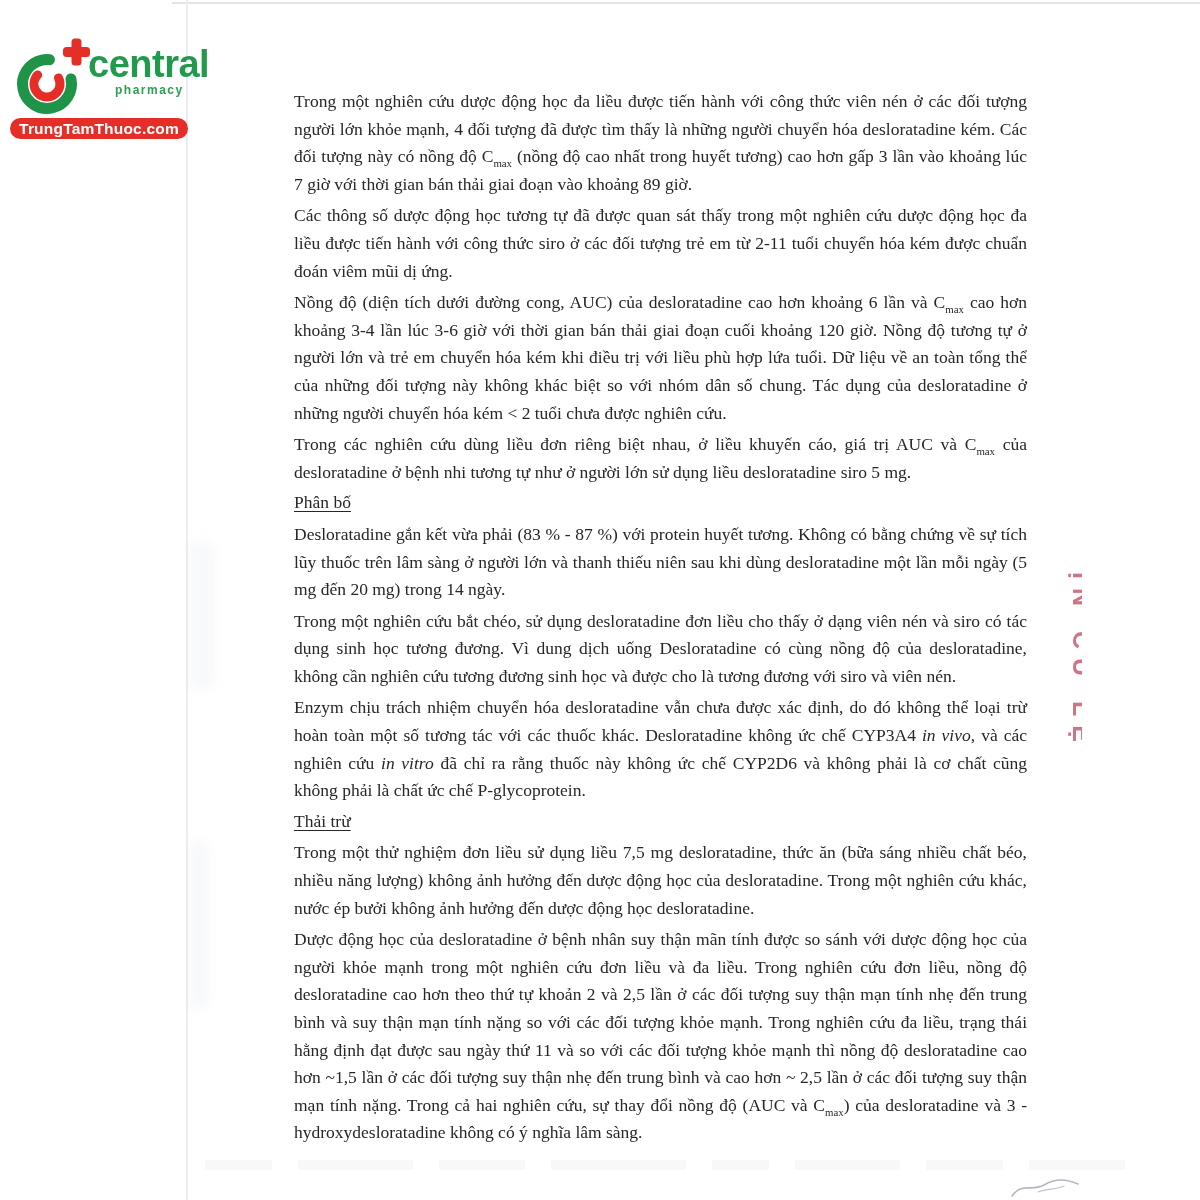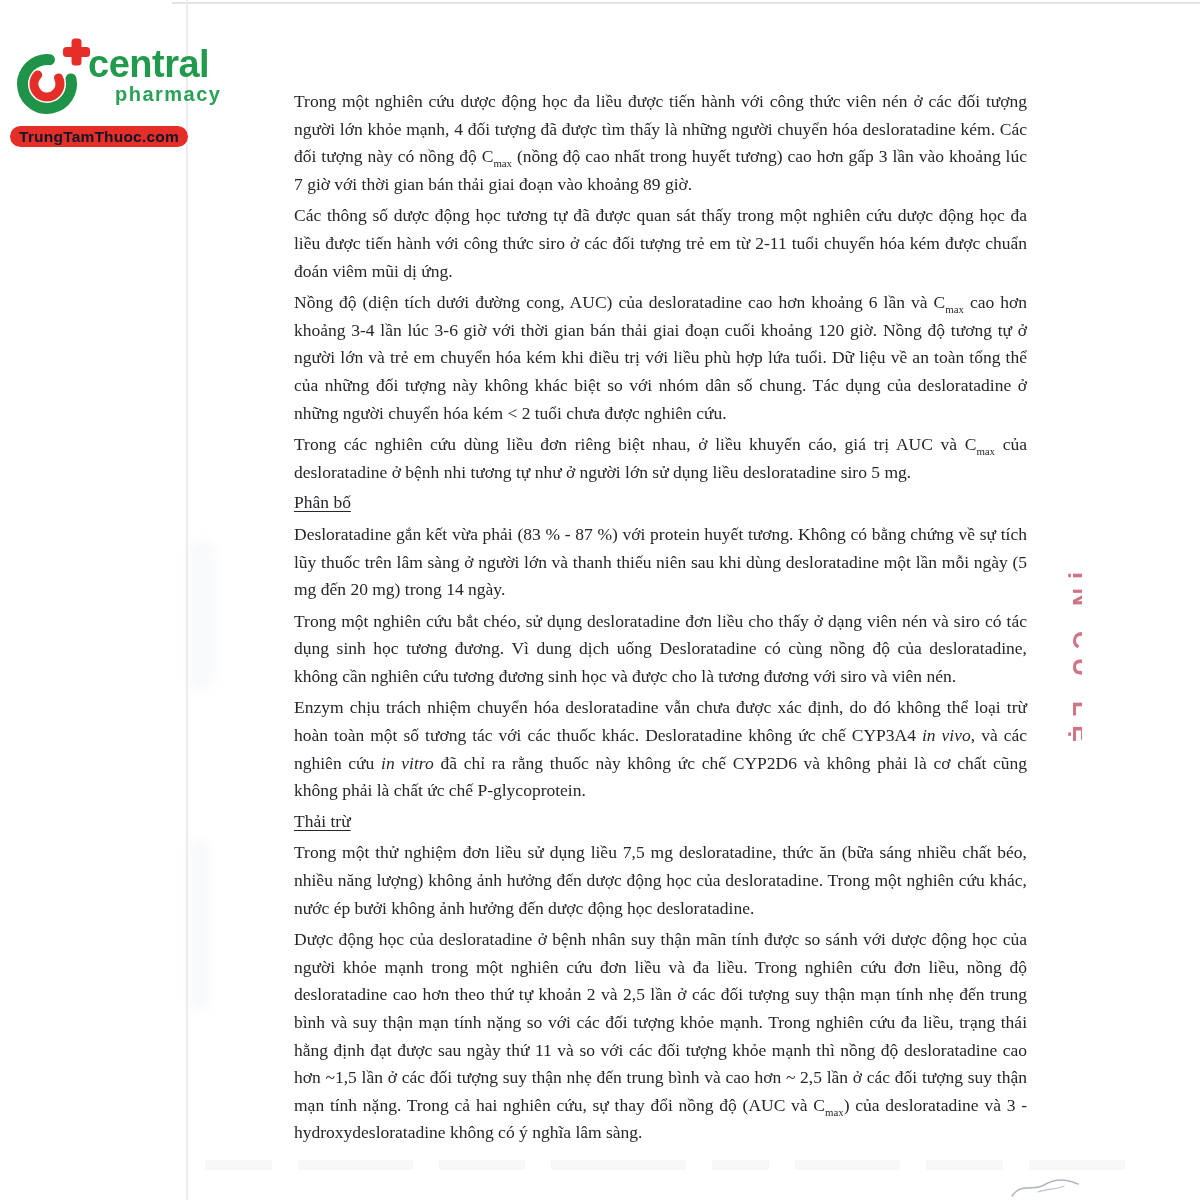--- a/index.html
+++ b/index.html
@@ -10,24 +10,24 @@
   }
   .scan{position:absolute;inset:0;background:#fff;}
   .topline{position:absolute;left:172px;top:2px;width:1028px;height:2px;background:#e4e4e6;}
   .leftline{position:absolute;left:186px;top:0;width:2px;height:1200px;background:#ededf1;}
 
   
   .logo{position:absolute;left:10px;top:30px;width:215px;height:112px;}
   .logo-cmark{position:absolute;left:4px;top:6px;}
   .logo-words{position:absolute;left:78px;top:16px;font-family:"Liberation Sans","DejaVu Sans",sans-serif;}
   .logo-brand{font-size:38px;font-weight:bold;letter-spacing:-.5px;line-height:36px;}
-  .logo-sub{font-size:20px;font-weight:bold;letter-spacing:1.5px;margin:1px 0 10px 27px;}
+  .logo-sub{font-size:12px;font-weight:bold;letter-spacing:1.5px;margin:1px 0 10px 27px;}
   .logo-badge{
-    position:absolute;left:0px;top:96px;width:178px;height:21px;
-    border-radius:20px;color:#0f172a;font-family:"Liberation Sans","DejaVu Sans",sans-serif;
+    position:absolute;left:0px;top:88px;width:178px;height:21px;
+    border-radius:20px;color:#ffffff;font-family:"Liberation Sans","DejaVu Sans",sans-serif;
     font-weight:bold;font-size:15.5px;line-height:21px;text-align:center;letter-spacing:.2px;
   }
 
   
   .doc{
     position:absolute;left:294px;top:84px;width:733px;
     font-size:17.5px;line-height:27.6px;color:#26262b;
     text-align:justify;
   }
   .doc-para{margin:4px 0 3px 0;}

